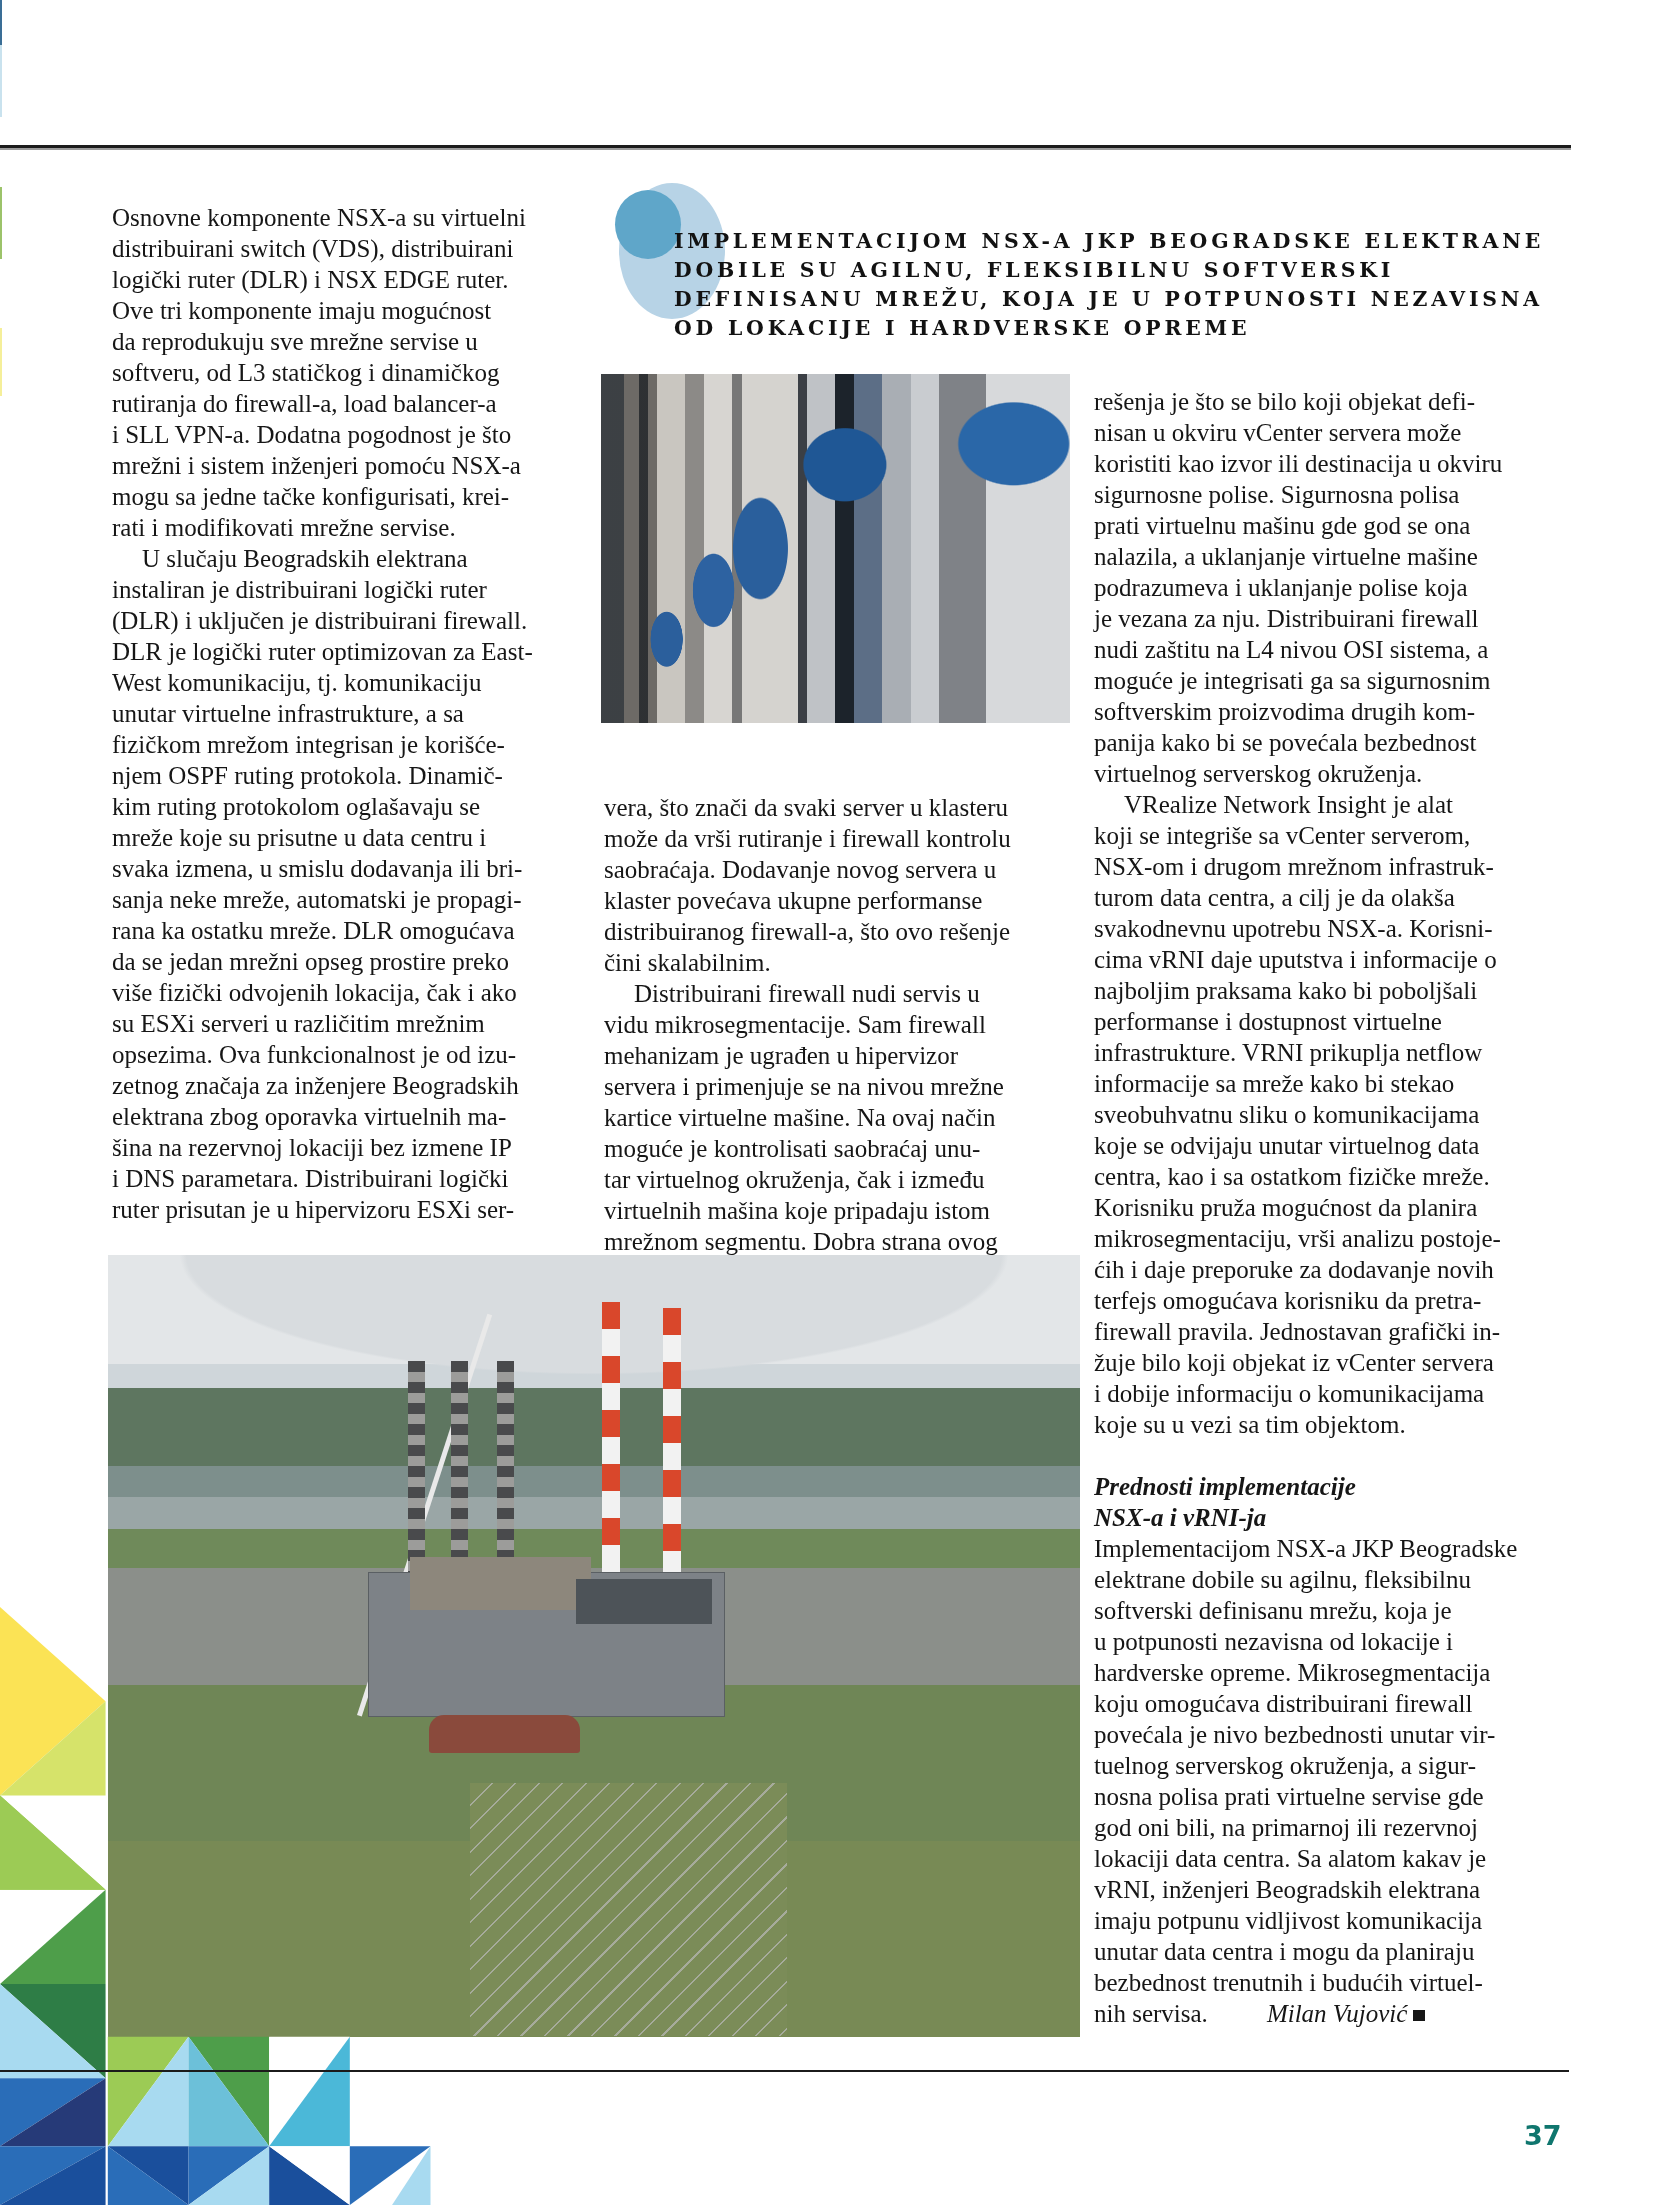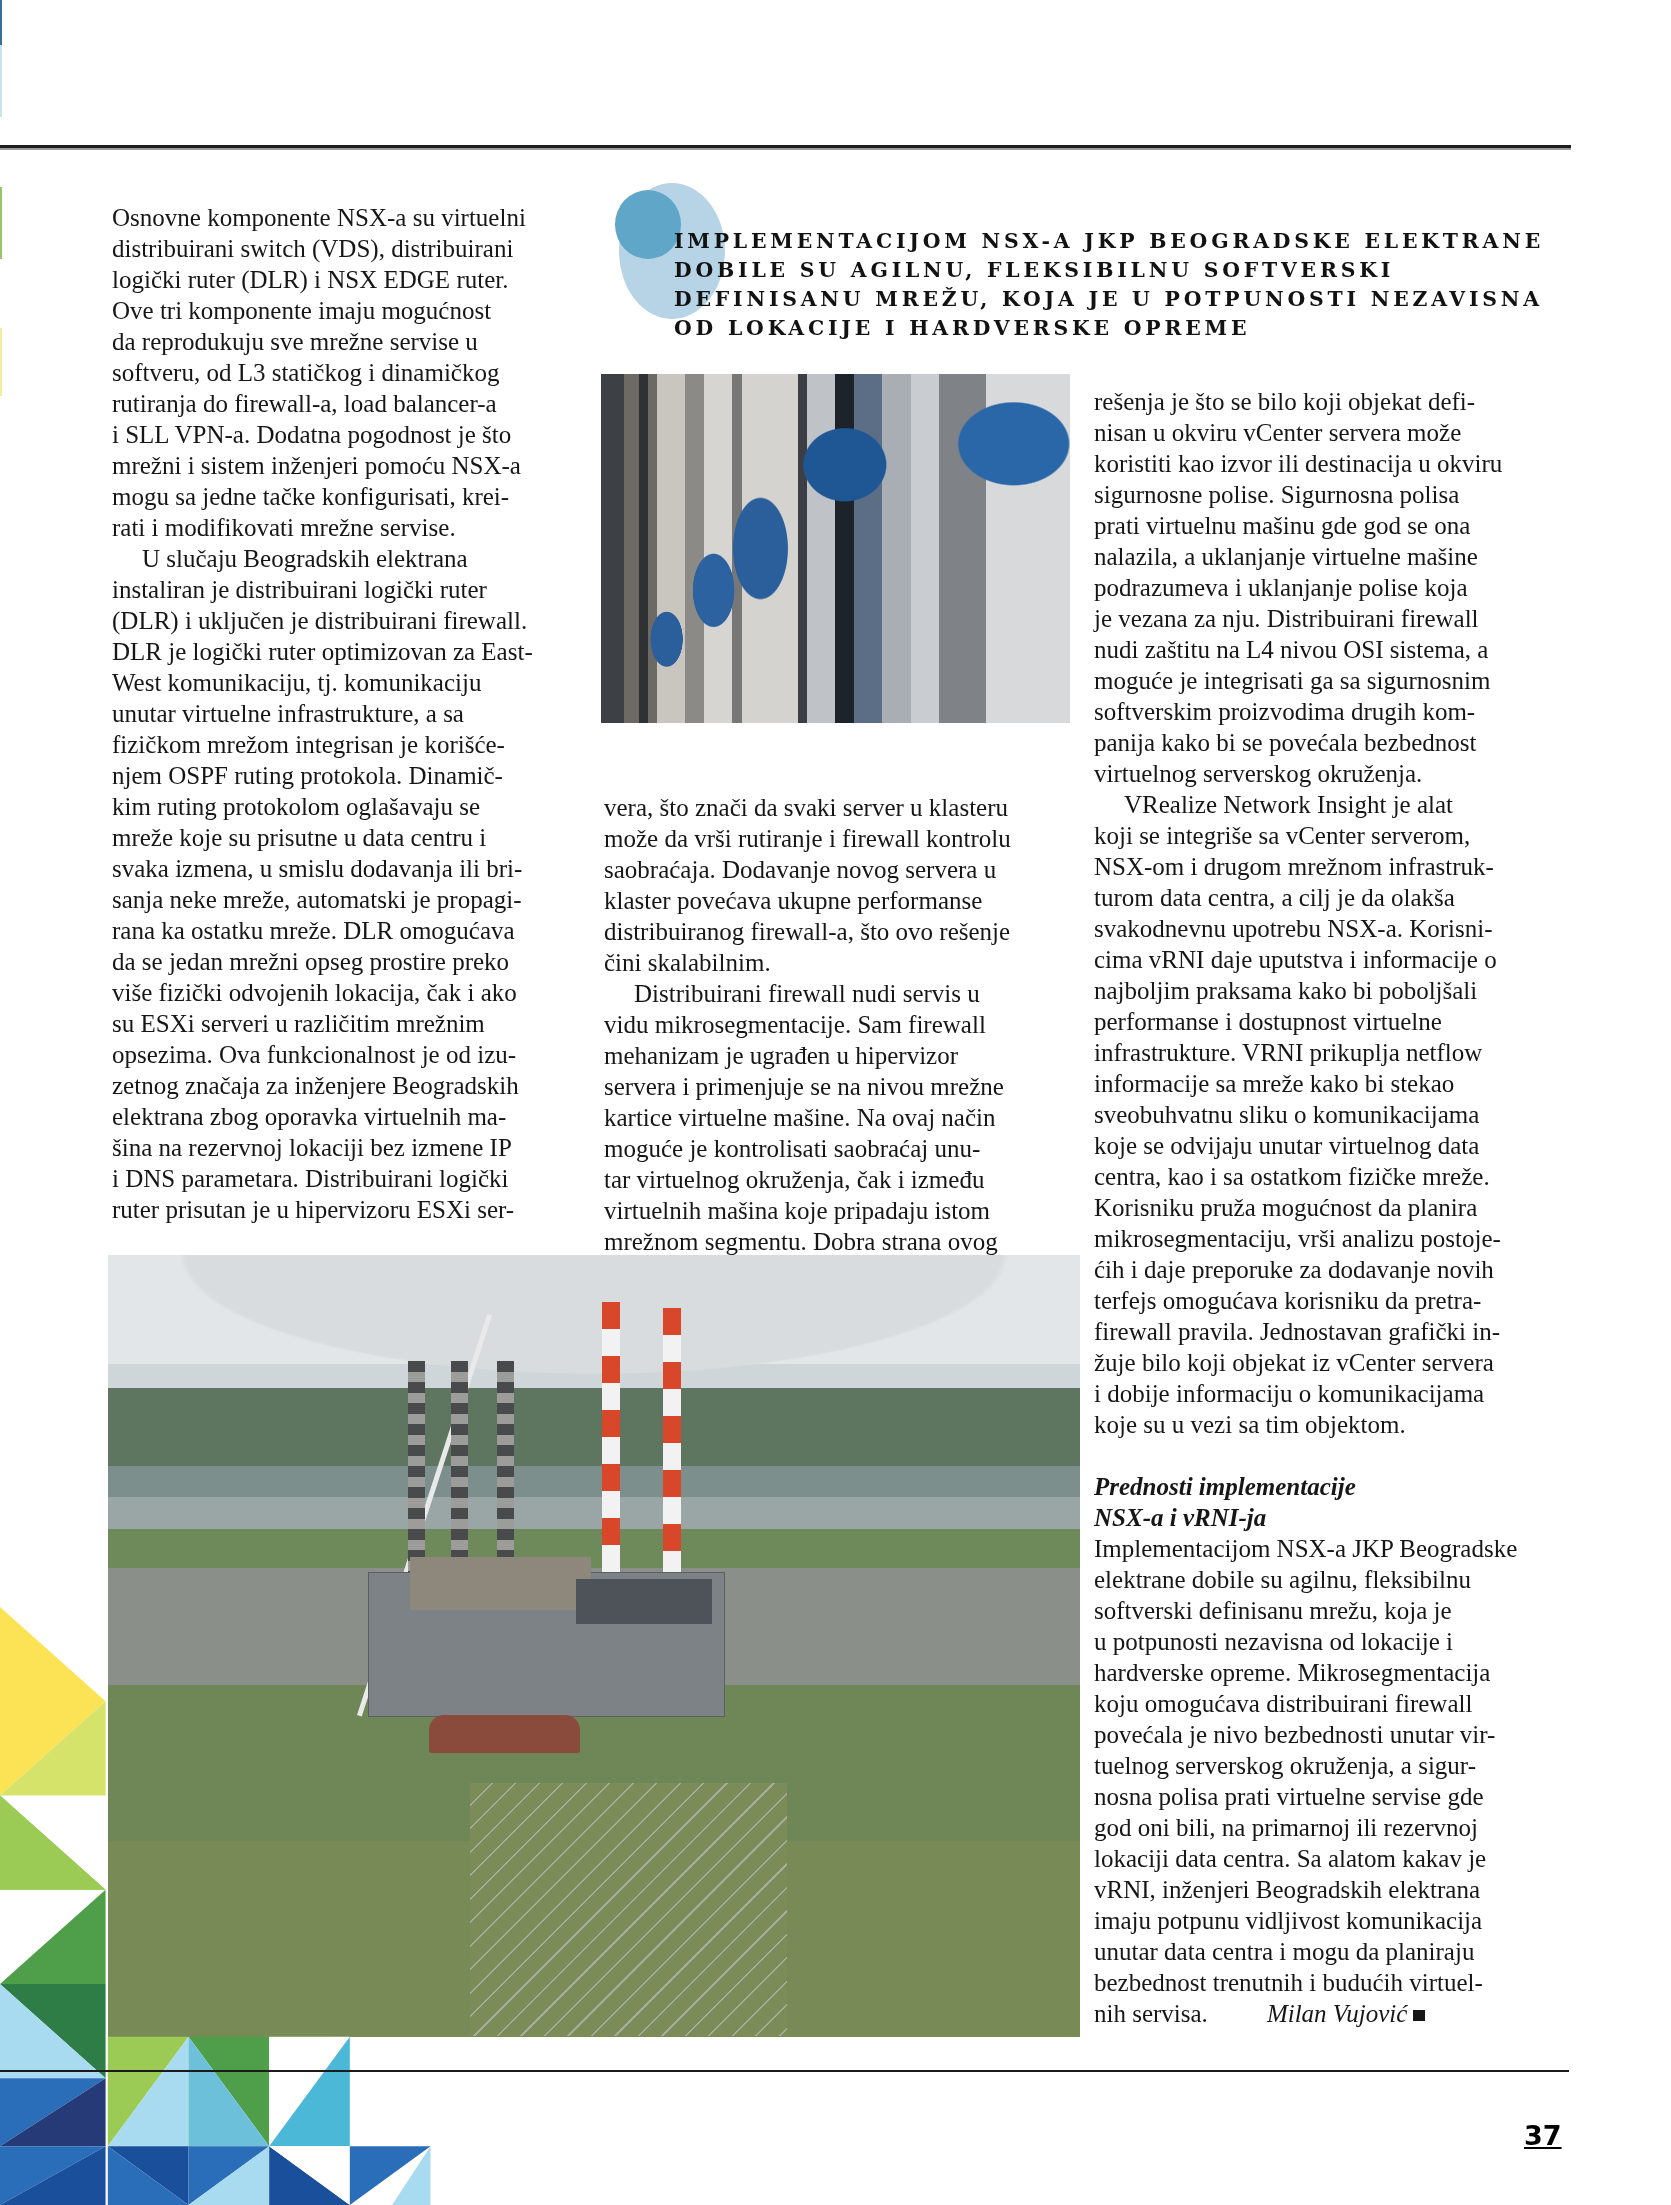--- a/index.html
+++ b/index.html
@@ -43,21 +43,21 @@
   #photo-aerial .stack { position:absolute; width:18px; background:
       repeating-linear-gradient(180deg, #d9472b 0 27px, #f2f2f2 27px 54px); }
   #photo-aerial .stack-dark { position:absolute; width:16.6px; background:
       repeating-linear-gradient(180deg, #494a4c 0 10.6px, #9c9c9a 10.6px 21px); }
   #photo-aerial .building { position:absolute; background:#7d8287; border:1.5px solid #5a5f63; }
   #photo-aerial .roof { position:absolute; background:#6d6a64; }
   #photo-aerial .crane { position:absolute; width:4.5px; background:#e9e9e9; transform-origin:bottom left; }
   .pattern { position:absolute; left:0; top:1607px; width:573px; height:598px; }
   .rule-bottom { position:absolute; left:0; top:2070px; width:1569px; height:2.3px; background:#1b1b1b; }
   .page-number { position:absolute; left:1524px; top:2120px; font-family:"DejaVu Sans", sans-serif; font-weight:bold;
-                 font-size:27px; color:#000000;text-decoration:underline; }
+                 font-size:27px; color:#0f766e; }
   .sub-head { font-weight:bold; font-style:italic; }
   .byline { font-style:italic; }
   .end-mark { display:inline-block; width:11.3px; height:11.3px; background:#161616; margin-left:6px; vertical-align:0.8px; }
 </style>
 </head>
 <body>
 
 <div class="edge-strip" style="top:0;height:45px;background:#3a6e96;"></div>
 <div class="edge-strip" style="top:45px;height:72px;background:#c9e2ee;"></div>
 <div class="edge-strip" style="top:187px;height:72px;background:#9cc36a;"></div>

